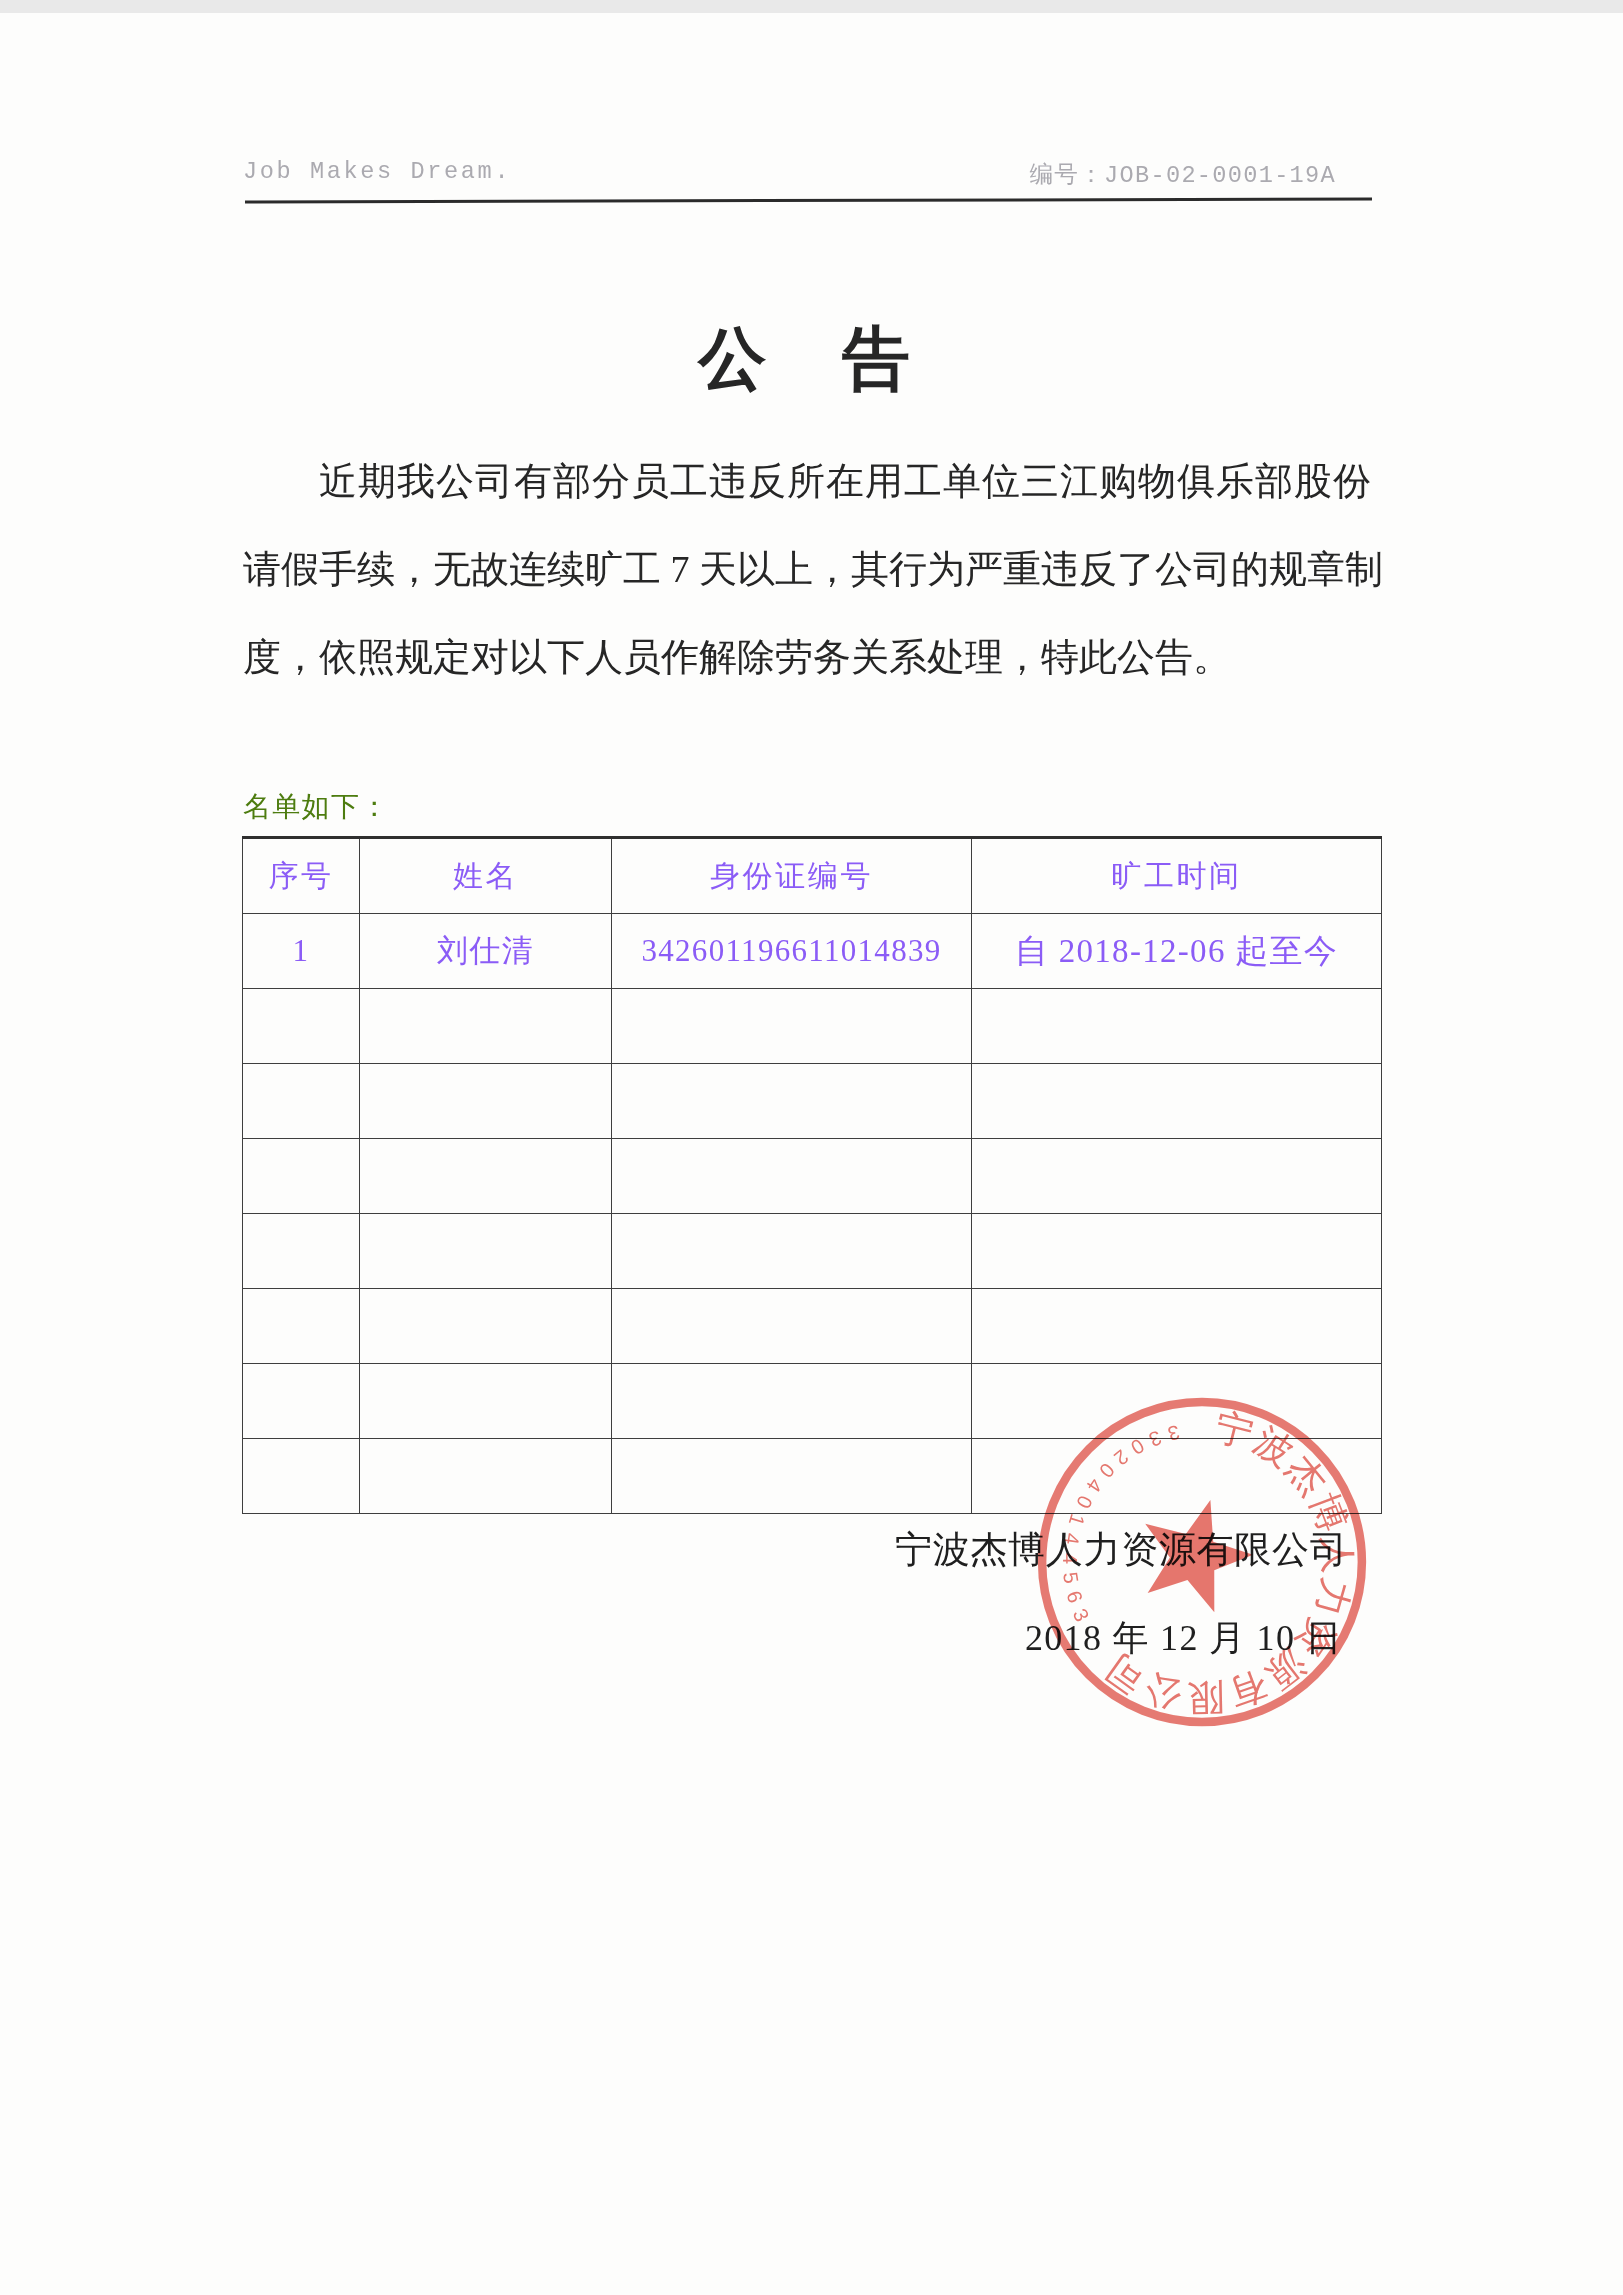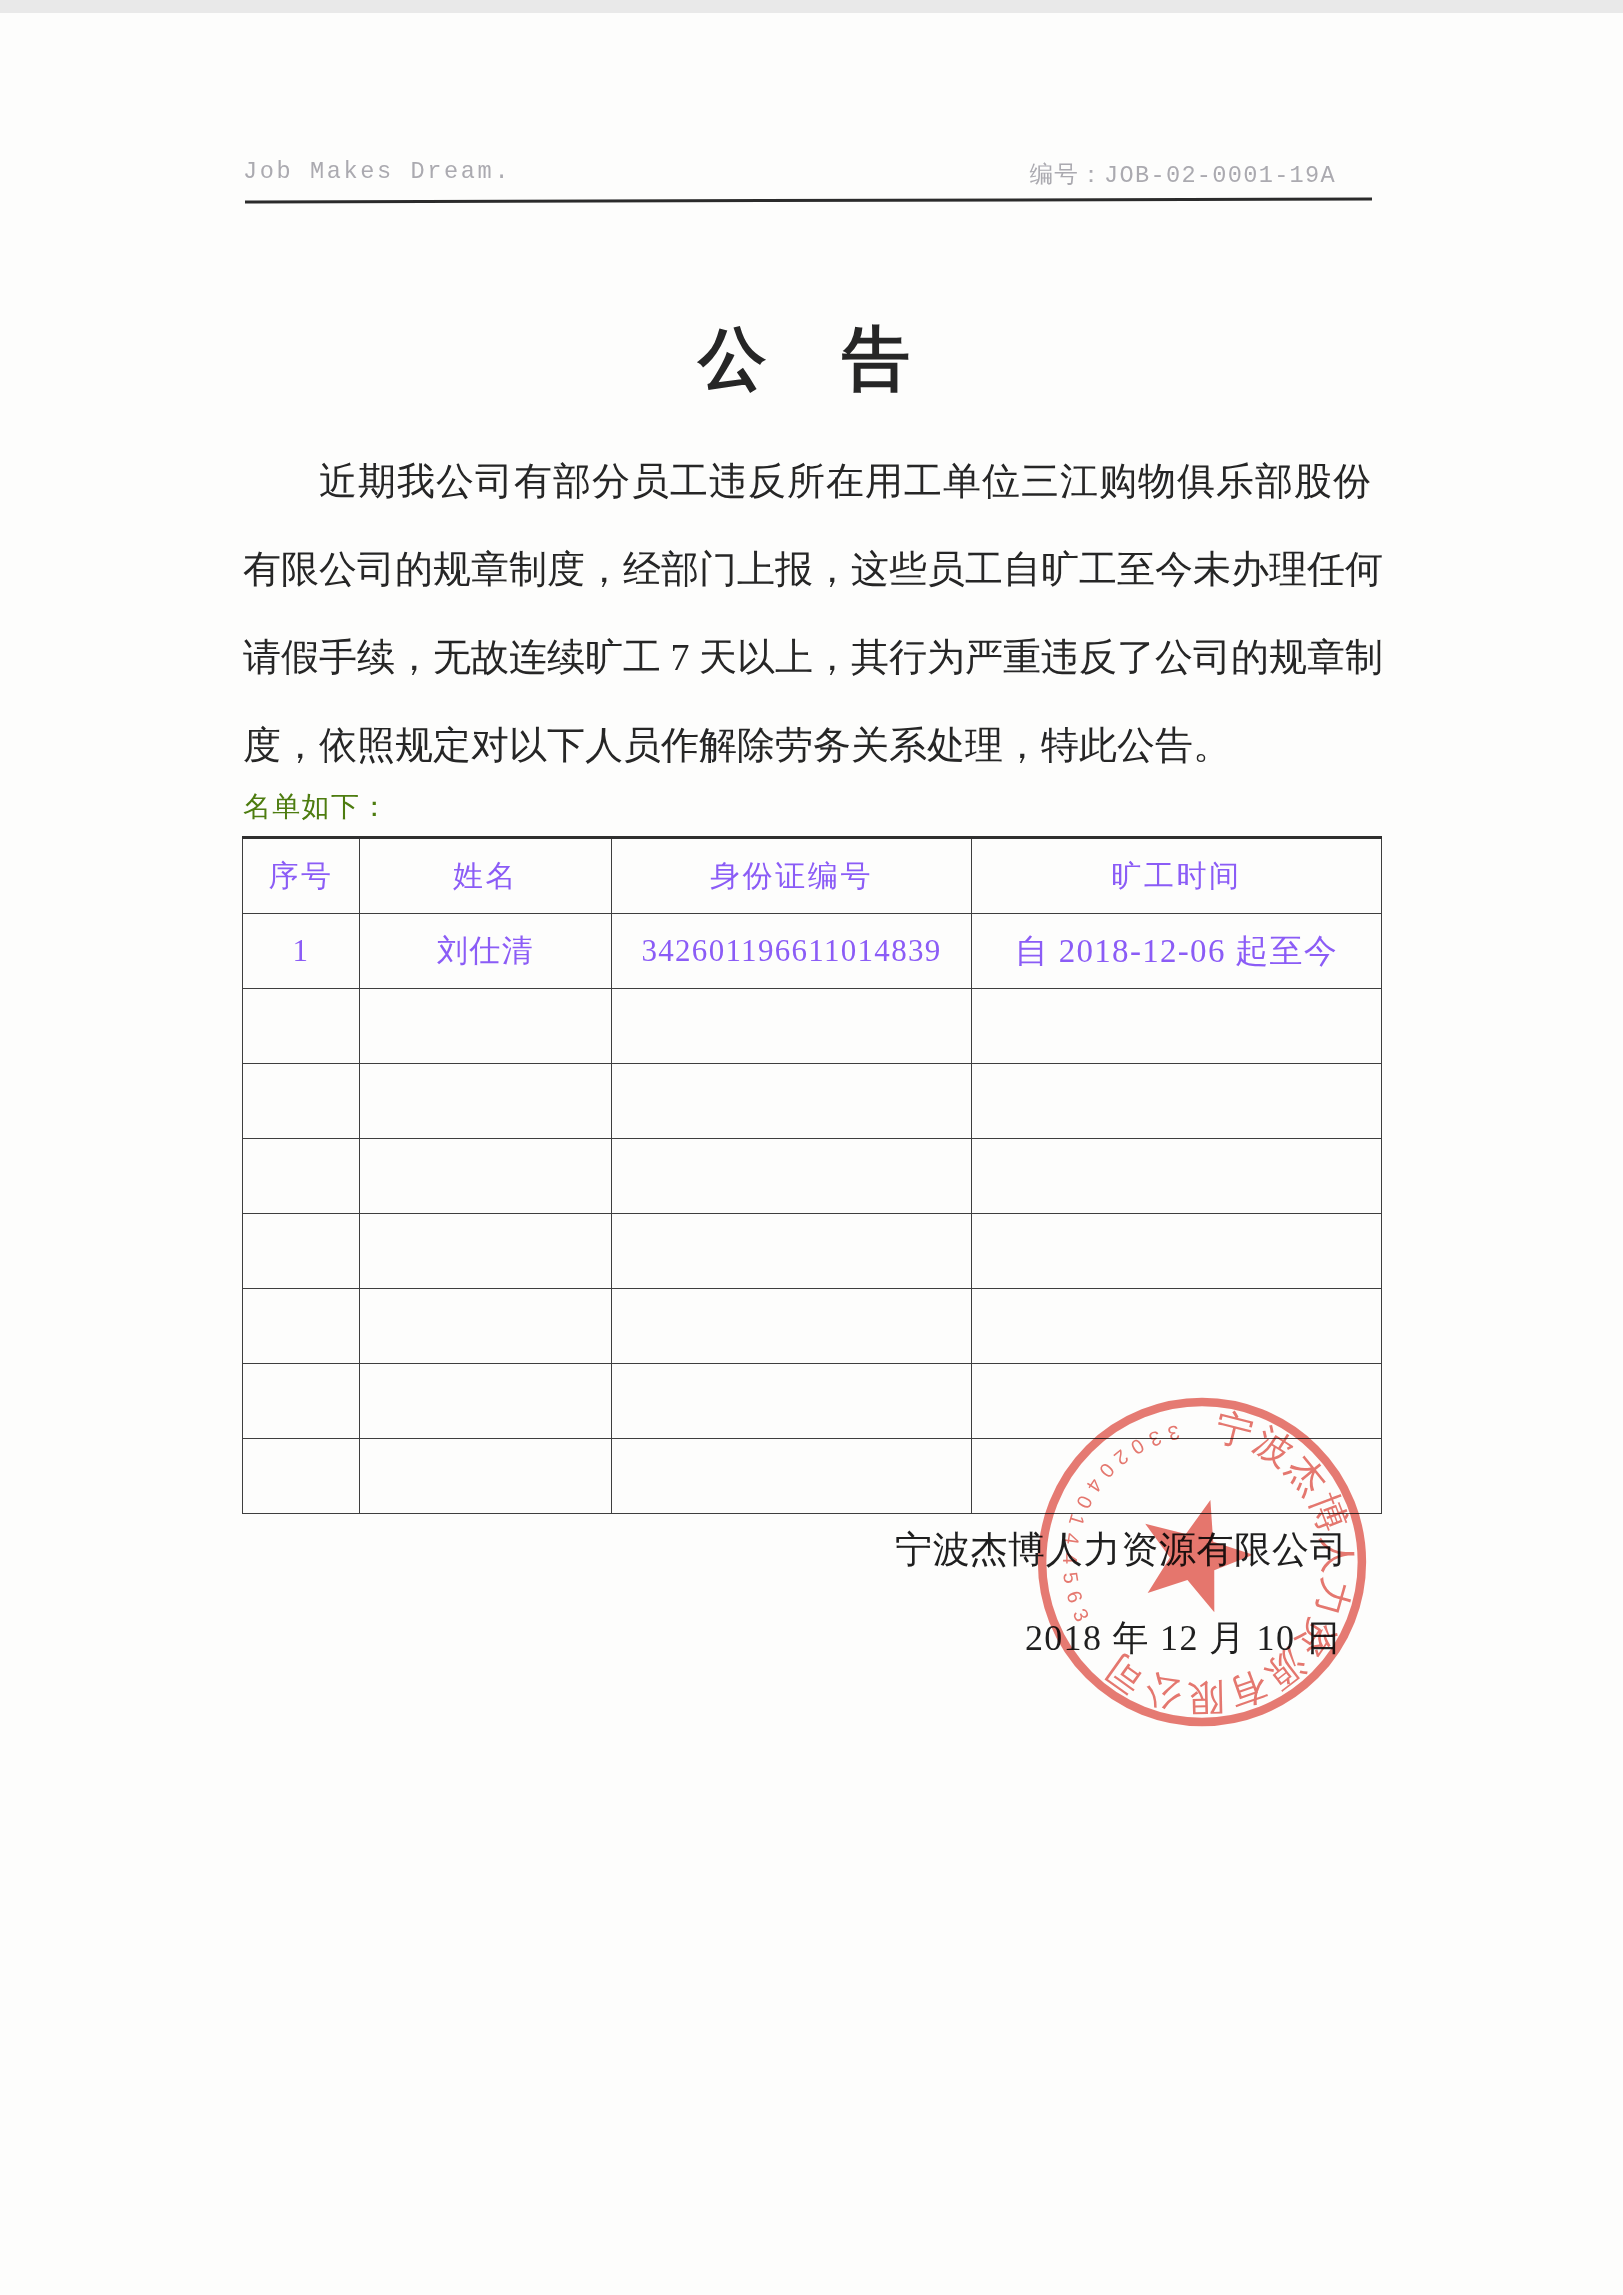--- a/index.html
+++ b/index.html
@@ -91,21 +91,20 @@
 <div class="page">
 
   <div class="hdr-left">Job Makes Dream.</div>
   <div class="hdr-right">编号：JOB-02-0001-19A</div>
   <div class="hdr-rule"></div>
 
   <div class="doc-title">公　告</div>
 
   <div class="body-text">
     <div class="body-line indent">近期我公司有部分员工违反所在用工单位三江购物俱乐部股份</div>
-    <div class="body-line">有限公司的规章制度，经部门上报，这些员工自旷工至今未办理任何</div>
     <div class="body-line">请假手续，无故连续旷工 7 天以上，其行为严重违反了公司的规章制</div>
     <div class="body-line last">度，依照规定对以下人员作解除劳务关系处理，特此公告。</div>
   </div>
 
   <div class="list-label">名单如下：</div>
 
   <table class="roster">
     <tbody>
       <tr class="head">
         <td class="c0">序号</td>

